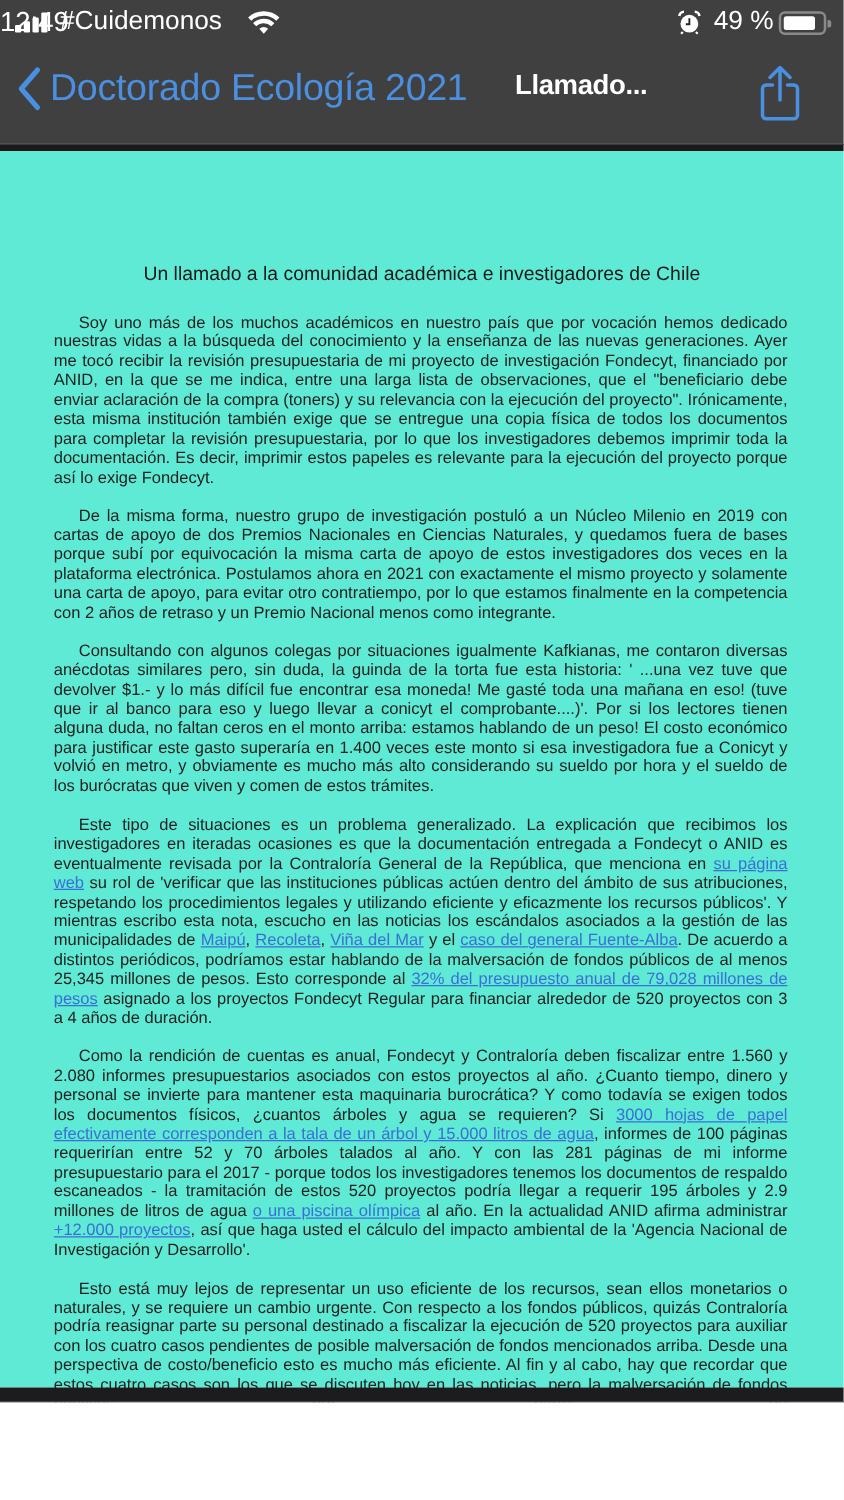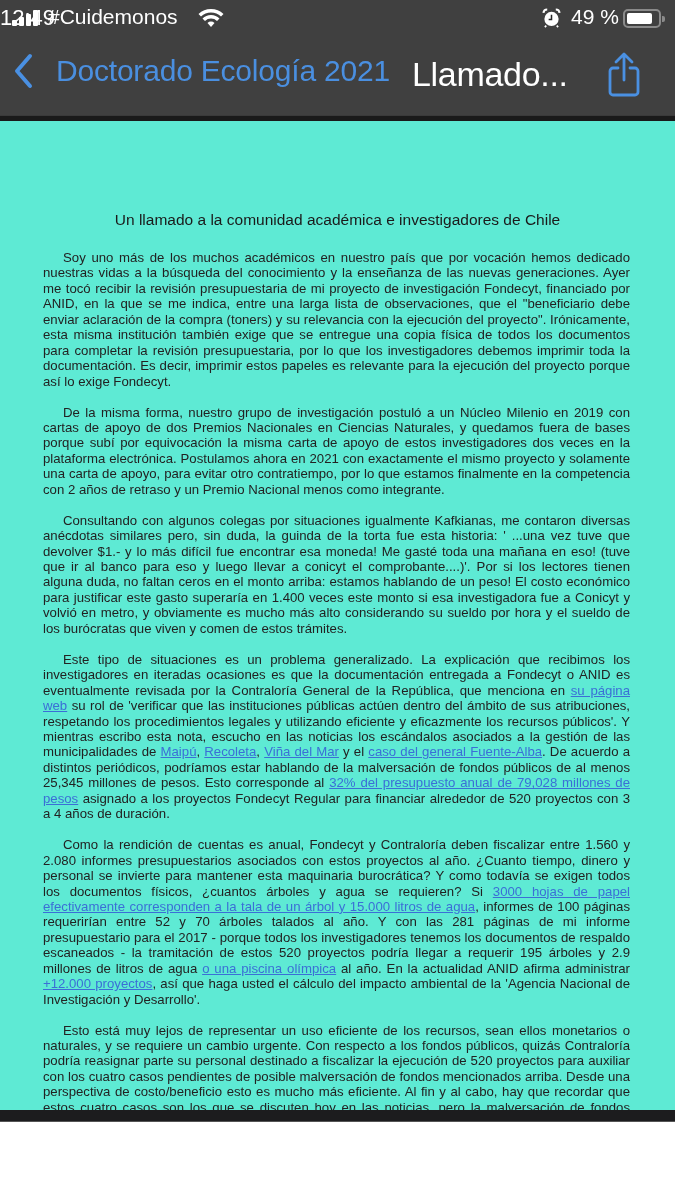--- a/index.html
+++ b/index.html
@@ -26,22 +26,22 @@
   .clock span { position: relative; left: 0px; }
   .alarm { position: absolute; left: 542px; top: 8px; width: 19px; height: 20px; }
   .battery-pct { position: absolute; left: 571px; top: 5px; font-size: 21px; }
   .battery { position: absolute; left: 623px; top: 9px; width: 38px; height: 19px; border: 2px solid #8a8a8a; border-radius: 5px; }
   .battery .fill { position: absolute; left: 2px; top: 2px; width: 25px; height: 11px; background: #fff; border-radius: 2px; }
   .battery .nub { position: absolute; right: -6px; top: 5px; width: 3px; height: 6px; background: #8a8a8a; border-radius: 0 2px 2px 0; }
 
   .navbar { position: absolute; left: 0; top: 45px; width: 675px; height: 60px; }
   .back-btn { position: absolute; left: 12px; top: 8px; display: flex; align-items: center; color: #4a90e2; cursor: pointer; }
   .back-chev { width: 22px; height: 36px; }
-  .back-label { font-size: 30px; margin-left: 22px; letter-spacing: -0.2px; color: #4a8fe0; }
-  .nav-title { position: absolute; left: 412px; top: 10px; font-size: 34px; font-weight: normal; color: #ffffff; letter-spacing: -0.3px; }
+  .back-label { font-size: 30px; margin-left: 6px; letter-spacing: -0.2px; color: #4a8fe0; }
+  .nav-title { position: absolute; left: 412px; top: 10px; font-size: 22px; font-weight: bold; color: #ffffff; letter-spacing: -0.3px; }
   .share-btn { position: absolute; left: 606px; top: 5px; width: 36px; height: 48px; cursor: pointer; }
 
   .page { position: absolute; left: 0; top: 121px; width: 675px; height: 989px; background: #5eead4; }
   .doc-title {
     position: absolute; left: 0; top: 90px; width: 675px; text-align: center;
     font-size: 15.5px; color: #1a1a1a;
   }
   .doc-body {
     position: absolute; left: 43px; top: 129px; width: 587px;
     font-size: 13.2px; line-height: 15.45px; color: #222222; text-align: justify;

